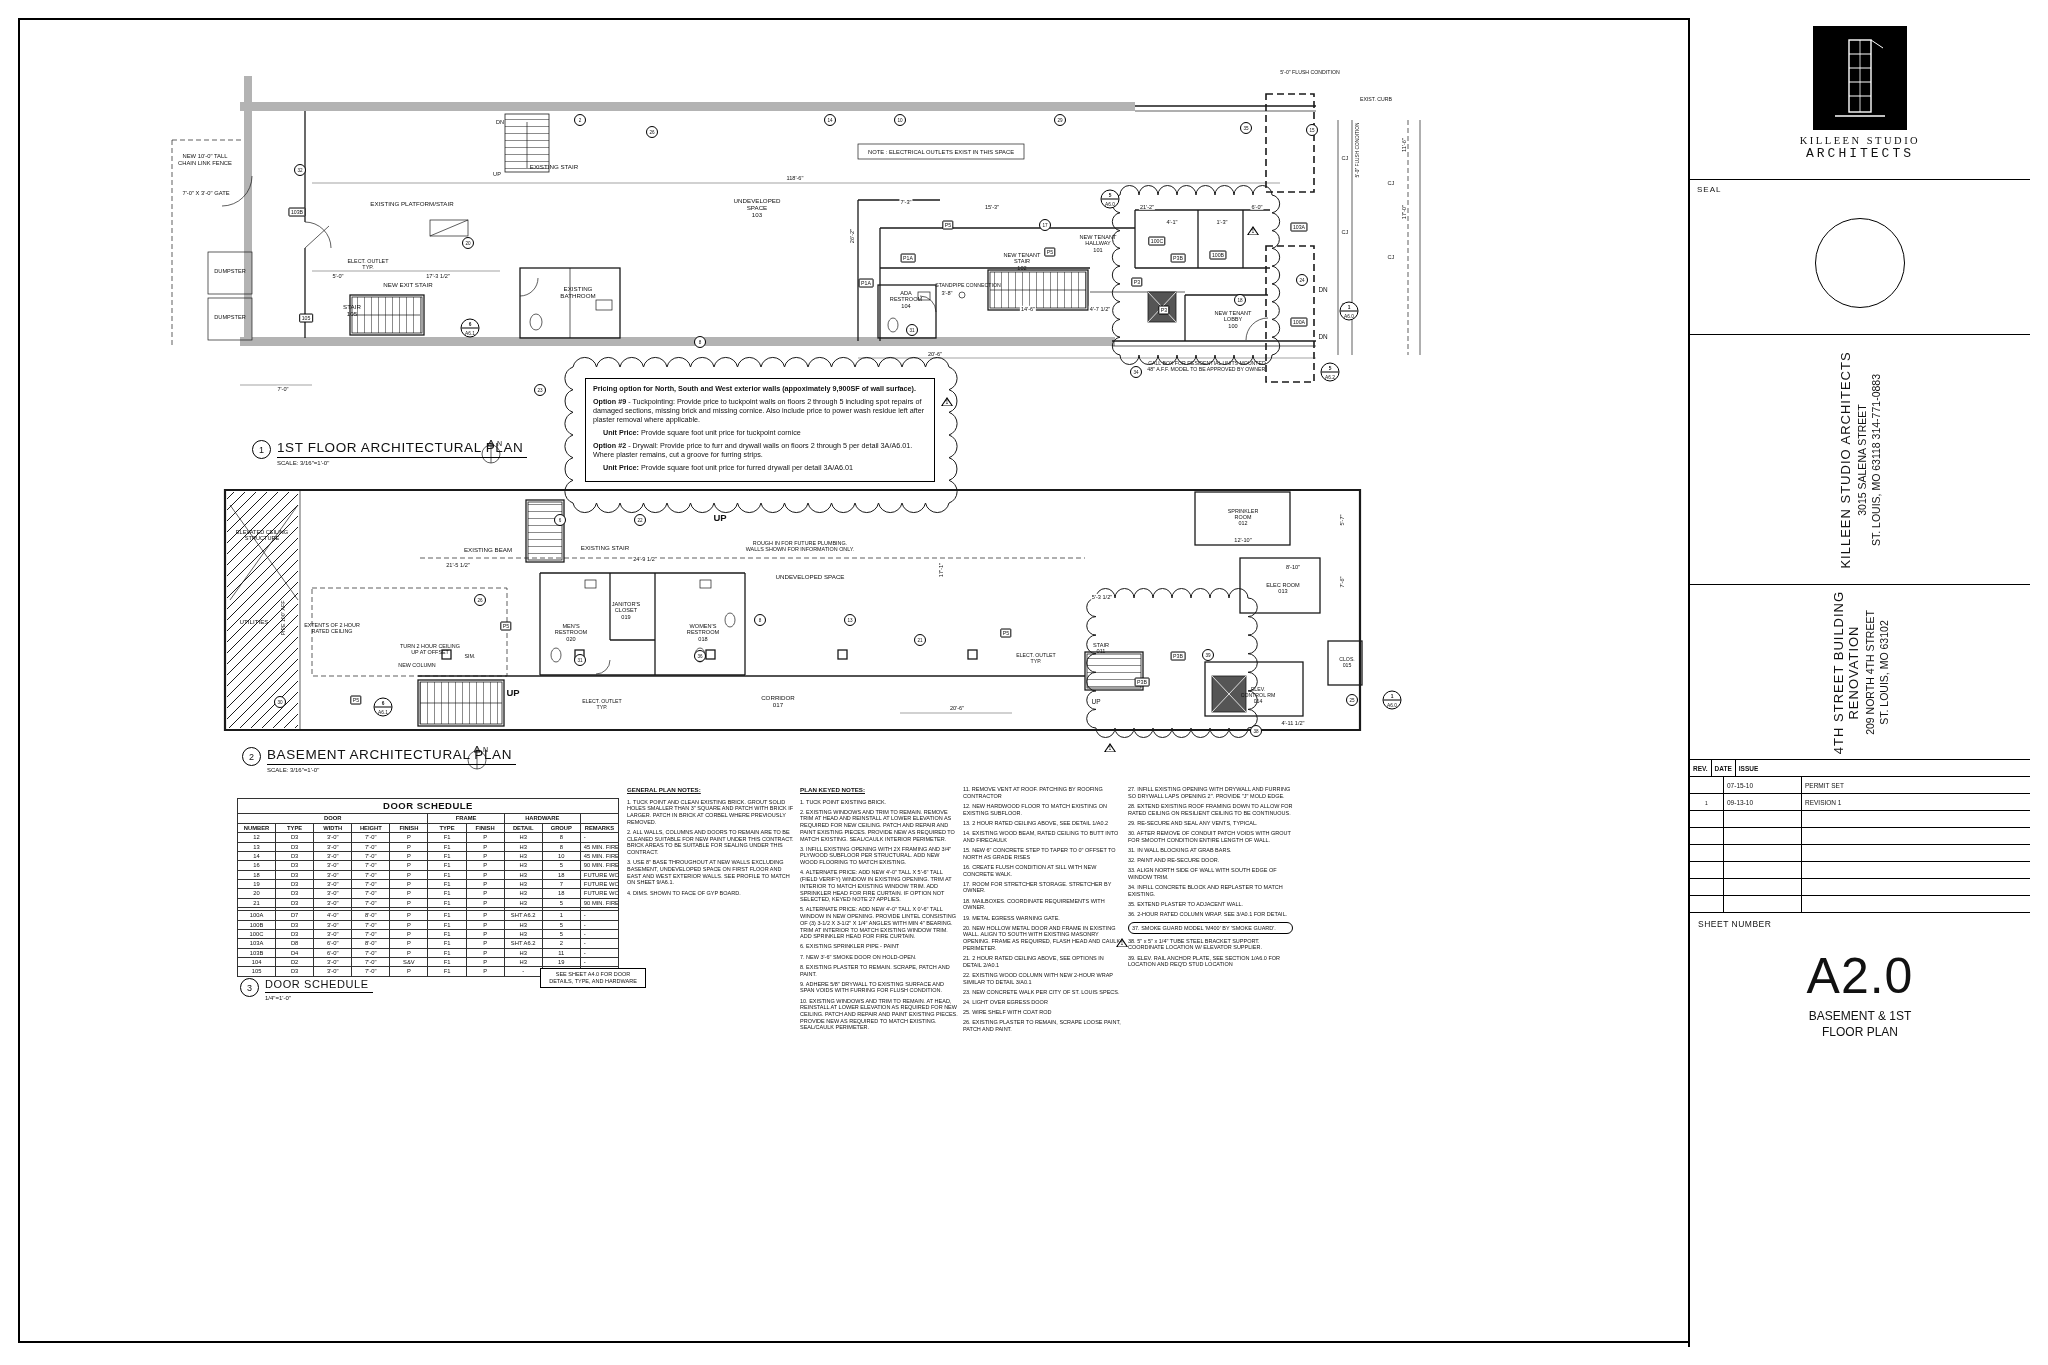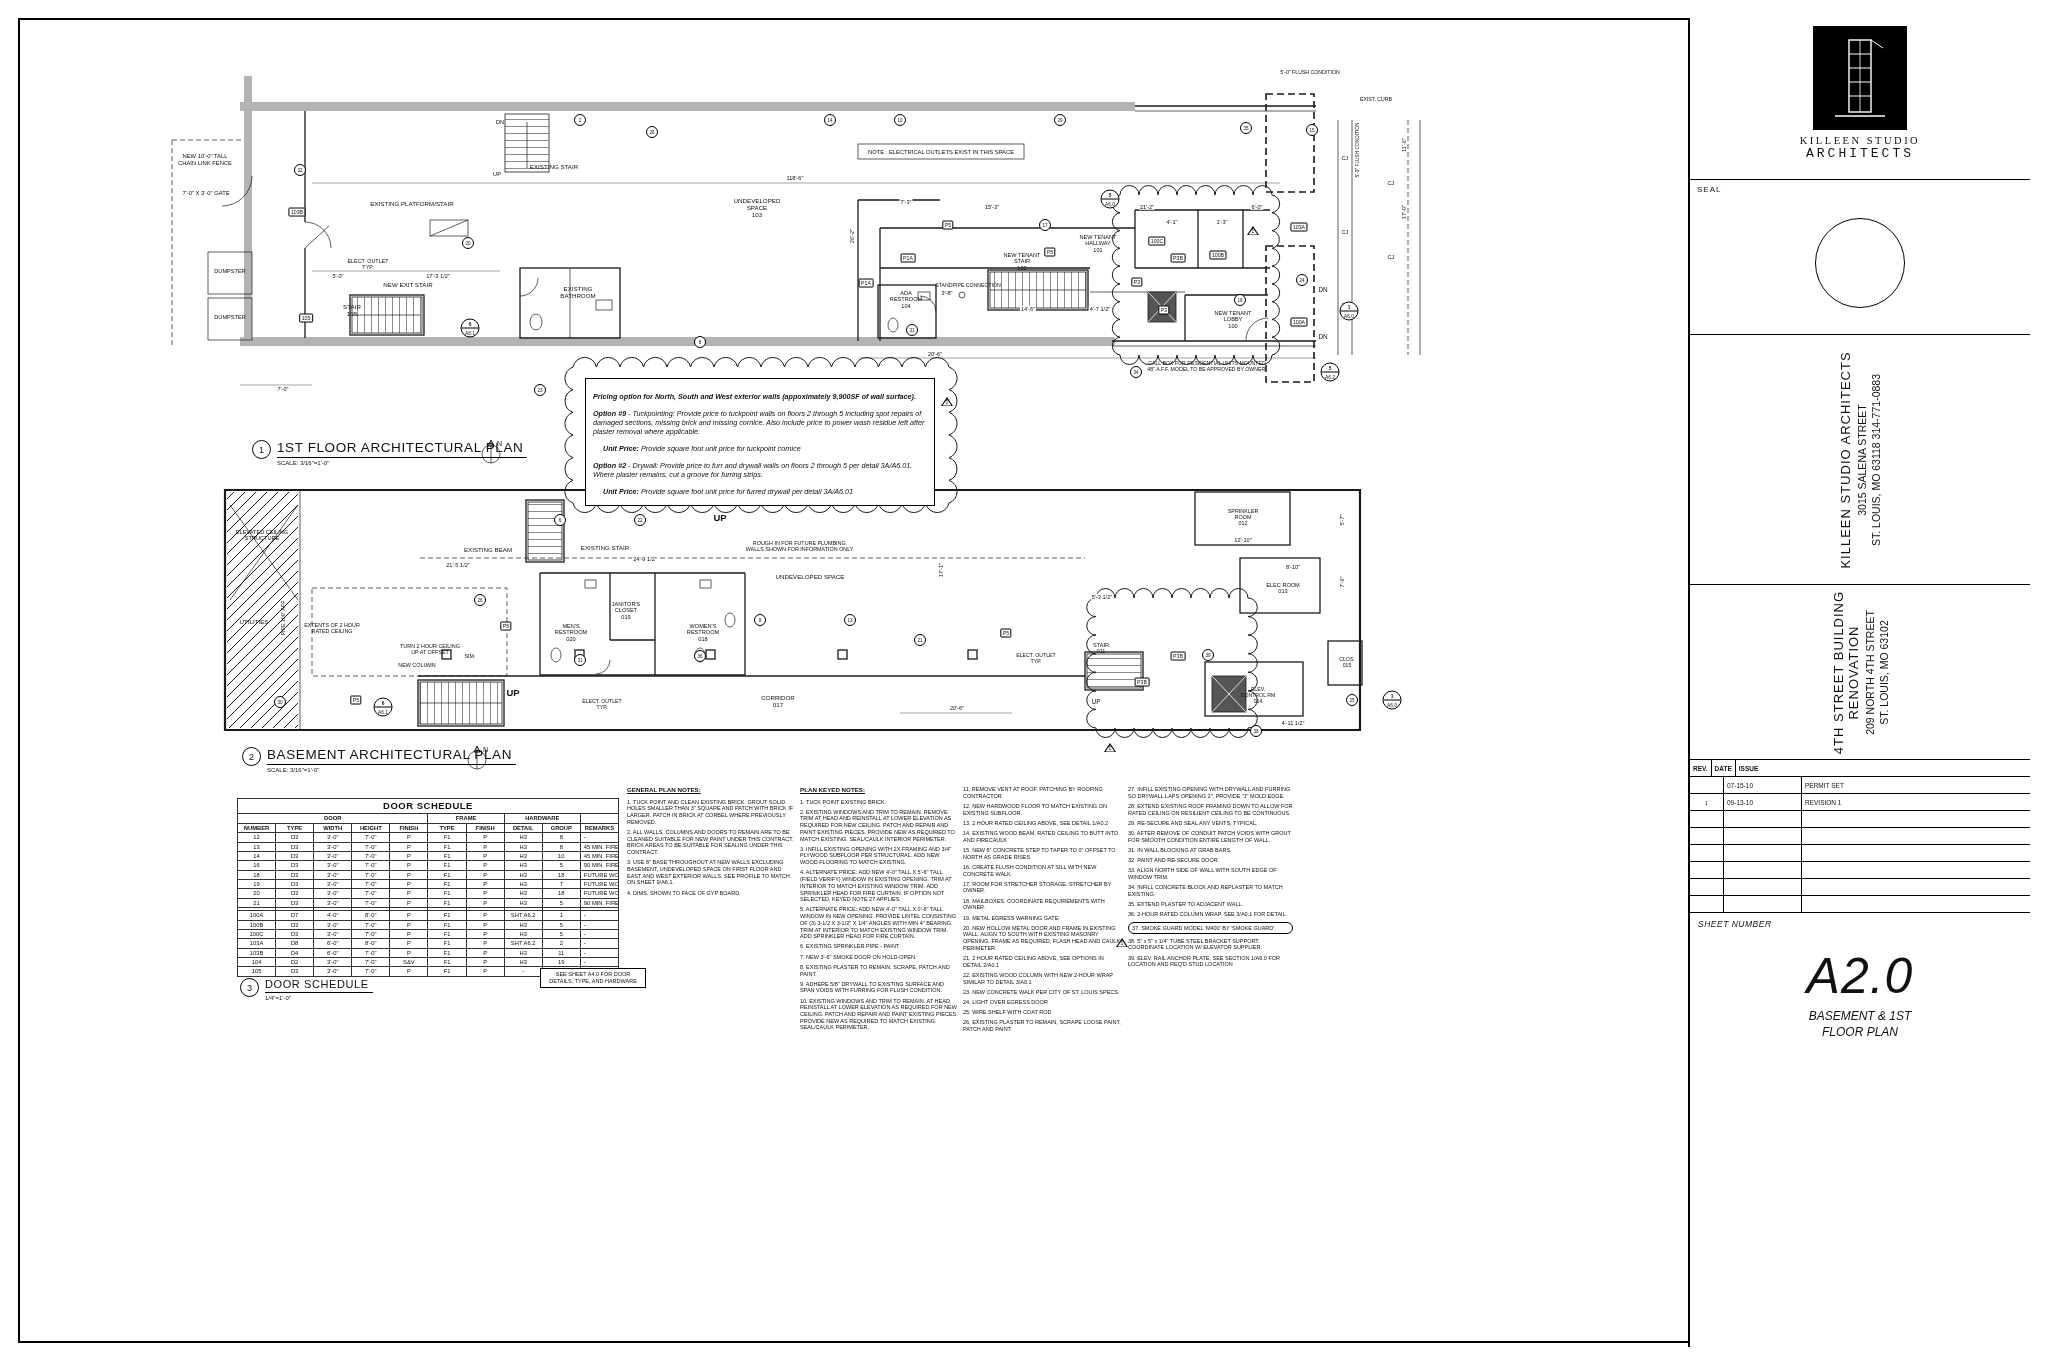--- a/index.html
+++ b/index.html
@@ -32,21 +32,21 @@
   .tri-mark{position:absolute;transform:translate(-50%,-50%);}
   .tri-n{position:relative;display:inline-block;width:12px;height:9px;font-size:5px;text-align:center;line-height:11px;}
   .tri-n:not(:empty)::before{content:"";position:absolute;left:0;top:0;width:12px;height:9px;background:#000;clip-path:polygon(50% 0,100% 100%,0 100%);z-index:-2;}
   .tri-n:not(:empty)::after{content:"";position:absolute;left:1.5px;top:2.2px;width:9px;height:6.4px;background:#fff;clip-path:polygon(50% 0,100% 100%,0 100%);z-index:-1;}
   .plan-title{position:absolute;display:flex;align-items:flex-start;gap:6px;}
   .pt-circle{width:17px;height:17px;border:1.1px solid #000;border-radius:50%;font-size:9px;display:flex;align-items:center;justify-content:center;flex:0 0 auto;}
   .pt-text{font-size:13.5px;letter-spacing:0.6px;border-bottom:1.2px solid #000;padding:0 4px 2px 0;}
   .pt-text.small{font-size:11px;}
   .pt-scale{font-size:6px;margin-top:2px;}
   .pricing{position:absolute;left:585px;top:378px;width:350px;border:1.4px solid #000;background:#fff;padding:5px 7px;font-size:7.2px;line-height:1.25;box-sizing:border-box;}
-  .price-line{margin:8px 0 4px 0;font-style:italic;}
+  .price-line{margin:0 0 4px 0;}
   .price-line.indent{margin-left:10px;}
   .notes{position:absolute;font-size:5.5px;line-height:1.22;color:#111;}
   .notes-title{font-weight:bold;text-decoration:underline;font-size:6.2px;margin-bottom:5px;}
   .note-item{margin-bottom:3.5px;}
   .note-item.clouded{border:1px solid #000;border-radius:9px;padding:2px 3px;}
   .door-table{position:absolute;left:237px;top:798px;width:382px;border-collapse:collapse;table-layout:fixed;font-size:5.8px;background:#fff;}
   .door-table th,.door-table td{border:0.5px solid #333;padding:1px 1px;text-align:center;line-height:1.1;overflow:hidden;white-space:nowrap;}
   .door-table .ds-title th{font-size:9.5px;font-weight:bold;padding:2px;letter-spacing:0.5px;}
   .door-table td:last-child{text-align:left;padding-left:3px;}
   .sched-note{position:absolute;left:540px;top:968px;width:100px;border:0.8px solid #000;background:#fff;font-size:5.5px;line-height:1.3;text-align:center;padding:2px;white-space:pre-line;}
@@ -68,21 +68,21 @@
   .v3{font-size:10.5px;}
   .tb-rev{font-size:6.5px;}
   .rev-row{display:flex;height:16px;border-bottom:0.6px solid #000;align-items:stretch;}
   .rev-row:last-child{border-bottom:none;}
   .rev-cell{display:flex;align-items:center;padding:0 3px;border-right:0.6px solid #000;box-sizing:border-box;}
   .rev-cell:last-child{border-right:none;}
   .c-rev{width:34px;justify-content:center;}
   .c-date{width:78px;}
   .c-issue{flex:1;}
   .rev-head .rev-cell{font-weight:bold;}
-  .tb-sheet{flex:1;border-bottom:none;height:443px;font-style:italic;}
+  .tb-sheet{flex:1;border-bottom:none;height:443px;}
   .sheet-label{position:absolute;left:8px;top:6px;font-size:8.5px;letter-spacing:0.5px;}
   .sheet-number{position:absolute;left:0;top:34px;width:100%;text-align:center;font-size:50px;letter-spacing:1px;}
   .sheet-name{position:absolute;left:0;top:96px;width:100%;text-align:center;font-size:12px;line-height:1.3;white-space:pre-line;}
 </style>
 </head>
 <body>
 
 <div class="page">
   <div class="border"></div>
 

